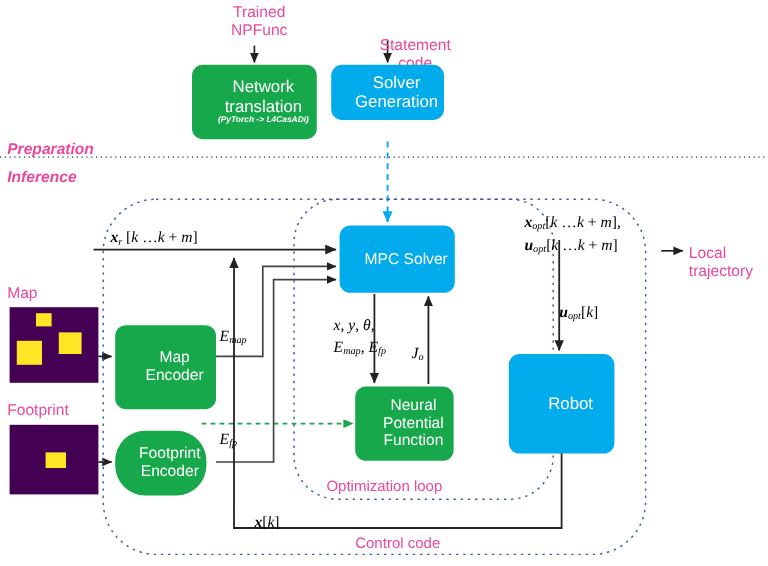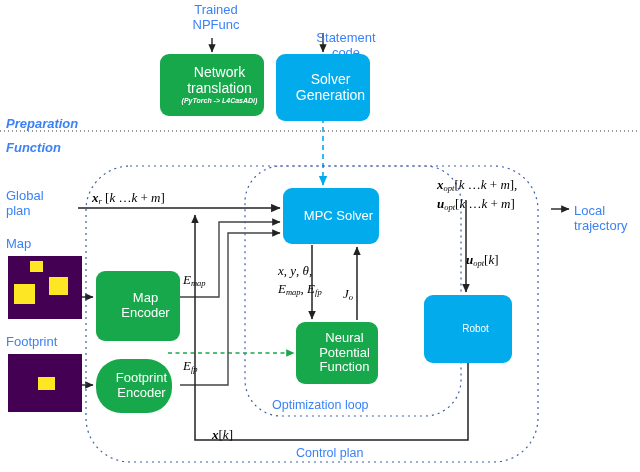--- a/index.html
+++ b/index.html
@@ -43,32 +43,32 @@
   .node .ttl { display: block; }
   .node .sub {
     display: block;
     font-size: 7px;
     font-style: italic;
     font-weight: bold;
     margin-top: 1px;
   }
 
   #node-network-translation { left: 160px; top: 54px;  width: 104px; height: 62px; font-size: 14px; }
-  #node-solver-generation   { left: 276px; top: 54px;  width: 94px;  height: 67px; font-size: 14px; }
+  #node-solver-generation   { left: 276px; top: 54px;  width: 94px;  height: 46px; font-size: 14px; }
   #node-mpc-solver          { left: 283px; top: 188px; width: 96px;  height: 56px; font-size: 13px; }
   #node-neural-potential    { left: 296px; top: 322px; width: 82px;  height: 62px; font-size: 13px; }
   #node-map-encoder         { left: 96px;  top: 271px; width: 84px;  height: 70px; font-size: 13px; }
   #node-footprint-encoder   { left: 96px;  top: 359px; width: 76px;  height: 54px; font-size: 13px; border-radius: 25px; }
-  #node-robot               { left: 424px; top: 295px; width: 88px;  height: 68px; font-size: 10px; }
+  #node-robot               { left: 424px; top: 295px; width: 88px;  height: 83px; font-size: 14px; }
 
   
   .lbl {
     position: absolute;
     font-size: 13px;
-    color: #3b82f6;
+    color: #ec4899;
     line-height: 1.16;
     white-space: pre-line;
   }
   .lbl.phase {
     font-style: italic;
     font-weight: bold;
     font-size: 13px;
   }
 
   #lbl-trained-npfunc  { left: 170px; top: 2px;   width: 92px;  text-align: center; }
@@ -212,32 +212,30 @@
       <rect x="86" y="166" width="452" height="296" rx="44" ry="44" fill="none" stroke="#3b5ea8" stroke-width="1.2" stroke-dasharray="2,4"></rect>
     </g>
   </svg>
 
   <div class="lbl" id="lbl-trained-npfunc">Trained
 NPFunc</div>
   <div class="lbl" id="lbl-statement-code">Statement
 code</div>
 
   <div class="lbl phase" id="lbl-preparation">Preparation</div>
-  <div class="lbl phase" id="lbl-inference">Function</div>
-
-  <div class="lbl" id="lbl-global-plan">Global
-plan</div>
+  <div class="lbl phase" id="lbl-inference">Inference</div>
+
   <div class="lbl" id="lbl-map">Map</div>
   <div class="lbl" id="lbl-footprint">Footprint</div>
 
   <div class="lbl" id="lbl-local-traj">Local
 trajectory</div>
 
   <div class="lbl" id="lbl-opt-loop">Optimization loop</div>
-  <div class="lbl" id="lbl-ctrl-loop">Control plan</div>
+  <div class="lbl" id="lbl-ctrl-loop">Control code</div>
 
   <div class="math" id="math-global-plan">
     <b>x</b><sub>r</sub> [<i>k</i> …<i>k</i> + <i>m</i>]
   </div>
   <div class="math" id="math-emap">
     <i>E</i><sub>map</sub>
   </div>
   <div class="math" id="math-efp">
     <i>E</i><sub>fp</sub>
   </div>

